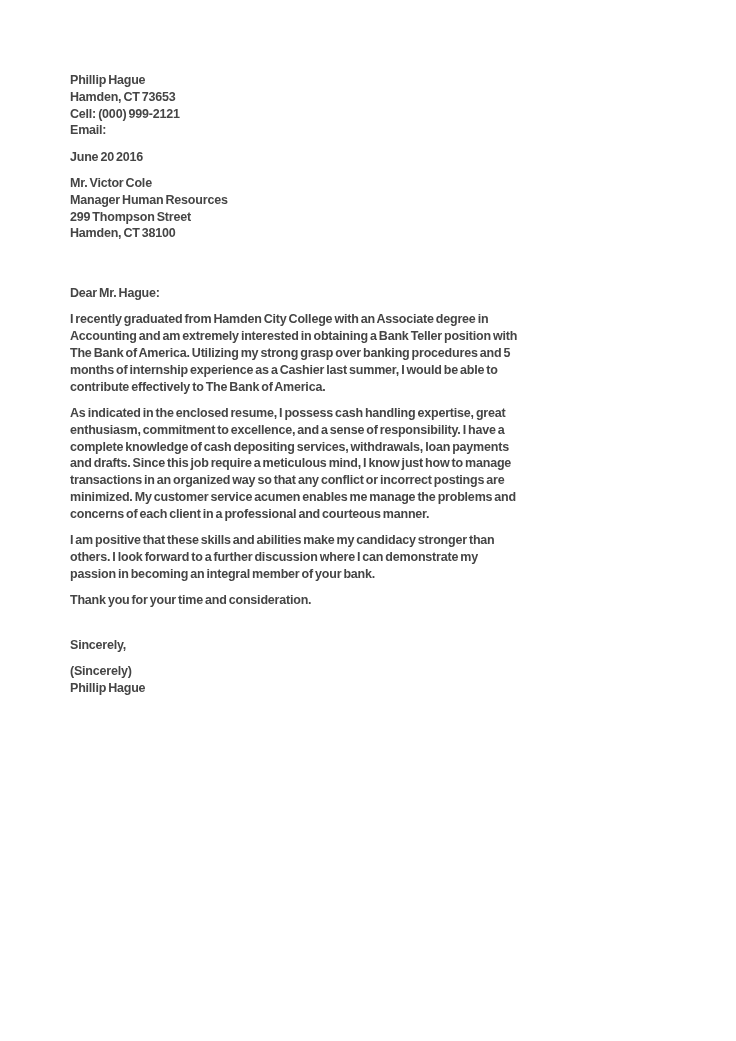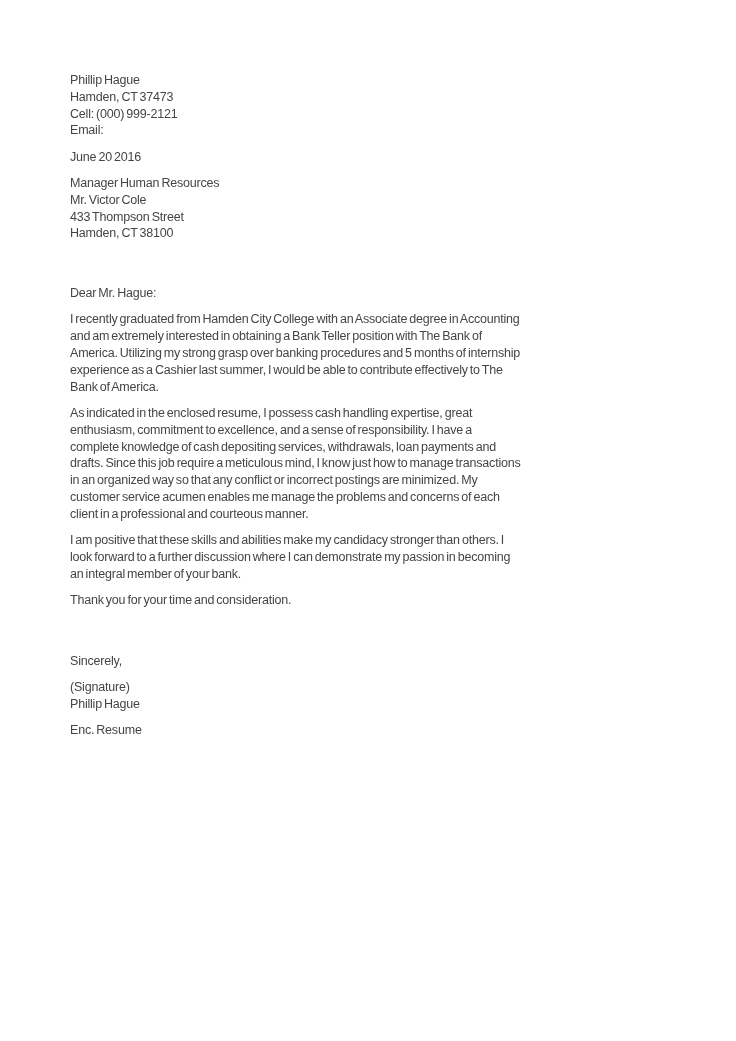--- a/index.html
+++ b/index.html
@@ -14,72 +14,72 @@
     background: #ffffff;
     box-sizing: border-box;
     padding: 72px 69px 0 70px;
     font-family: "Liberation Sans", "DejaVu Sans", sans-serif;
     font-size: 12.5px;
     line-height: 16.8px;
     color: #454545;
     letter-spacing: -0.2px;
     word-spacing: -1.2px;
     overflow: hidden;
+    font-weight: bold;
   }
   .block {
     margin: 0 0 9.5px 0;
   }
   .block div {
     white-space: pre-wrap;
   }
   .para {
     margin: 0 0 9.5px 0;
   }
   .gap-before-salutation {
     margin-bottom: 43px;
   }
   .gap-before-closing {
-    margin-bottom: 44px;
+    margin-bottom: 28px;
   }
   .sig-group div {
     white-space: pre-wrap;
   }
 </style>
 </head>
 <body>
 
 <div class="page">
 
   <div class="block">
     <div>Phillip Hague</div>
-    <div>Hamden, CT 37473</div>
+    <div>Hamden, CT 73653</div>
     <div>Cell: (000) 999-2121</div>
     <div>Email:</div>
   </div>
 
   <div class="block">
     <div>June 20 2016</div>
   </div>
 
   <div class="block gap-before-salutation">
+    <div>Mr. Victor Cole</div>
     <div>Manager Human Resources</div>
-    <div>Mr. Victor Cole</div>
-    <div>433 Thompson Street</div>
+    <div>299 Thompson Street</div>
     <div>Hamden, CT 38100</div>
   </div>
 
   <div class="para">Dear Mr. Hague:</div>
 
   <div class="para">I recently graduated from Hamden City College with an Associate degree in Accounting and am extremely interested in obtaining a Bank Teller position with The Bank of America. Utilizing my strong grasp over banking procedures and 5 months of internship experience as a Cashier last summer, I would be able to contribute effectively to The Bank of America.</div>
   <div class="para">As indicated in the enclosed resume, I possess cash handling expertise, great enthusiasm, commitment to excellence, and a sense of responsibility. I have a complete knowledge of cash depositing services, withdrawals, loan payments and drafts. Since this job require a meticulous mind, I know just how to manage transactions in an organized way so that any conflict or incorrect postings are minimized. My customer service acumen enables me manage the problems and concerns of each client in a professional and courteous manner.</div>
   <div class="para">I am positive that these skills and abilities make my candidacy stronger than others. I look forward to a further discussion where I can demonstrate my passion in becoming an integral member of your bank.</div>
   <div class="para gap-before-closing">Thank you for your time and consideration.</div>
 
   <div class="para">Sincerely,</div>
 
   <div class="para sig-group">
-    <div>(Signature)</div>
+    <div>(Sincerely)</div>
     <div>Phillip Hague</div>
   </div>
 
-  <div class="para">Enc. Resume</div>
 
 </div>
 
 </body></html>

